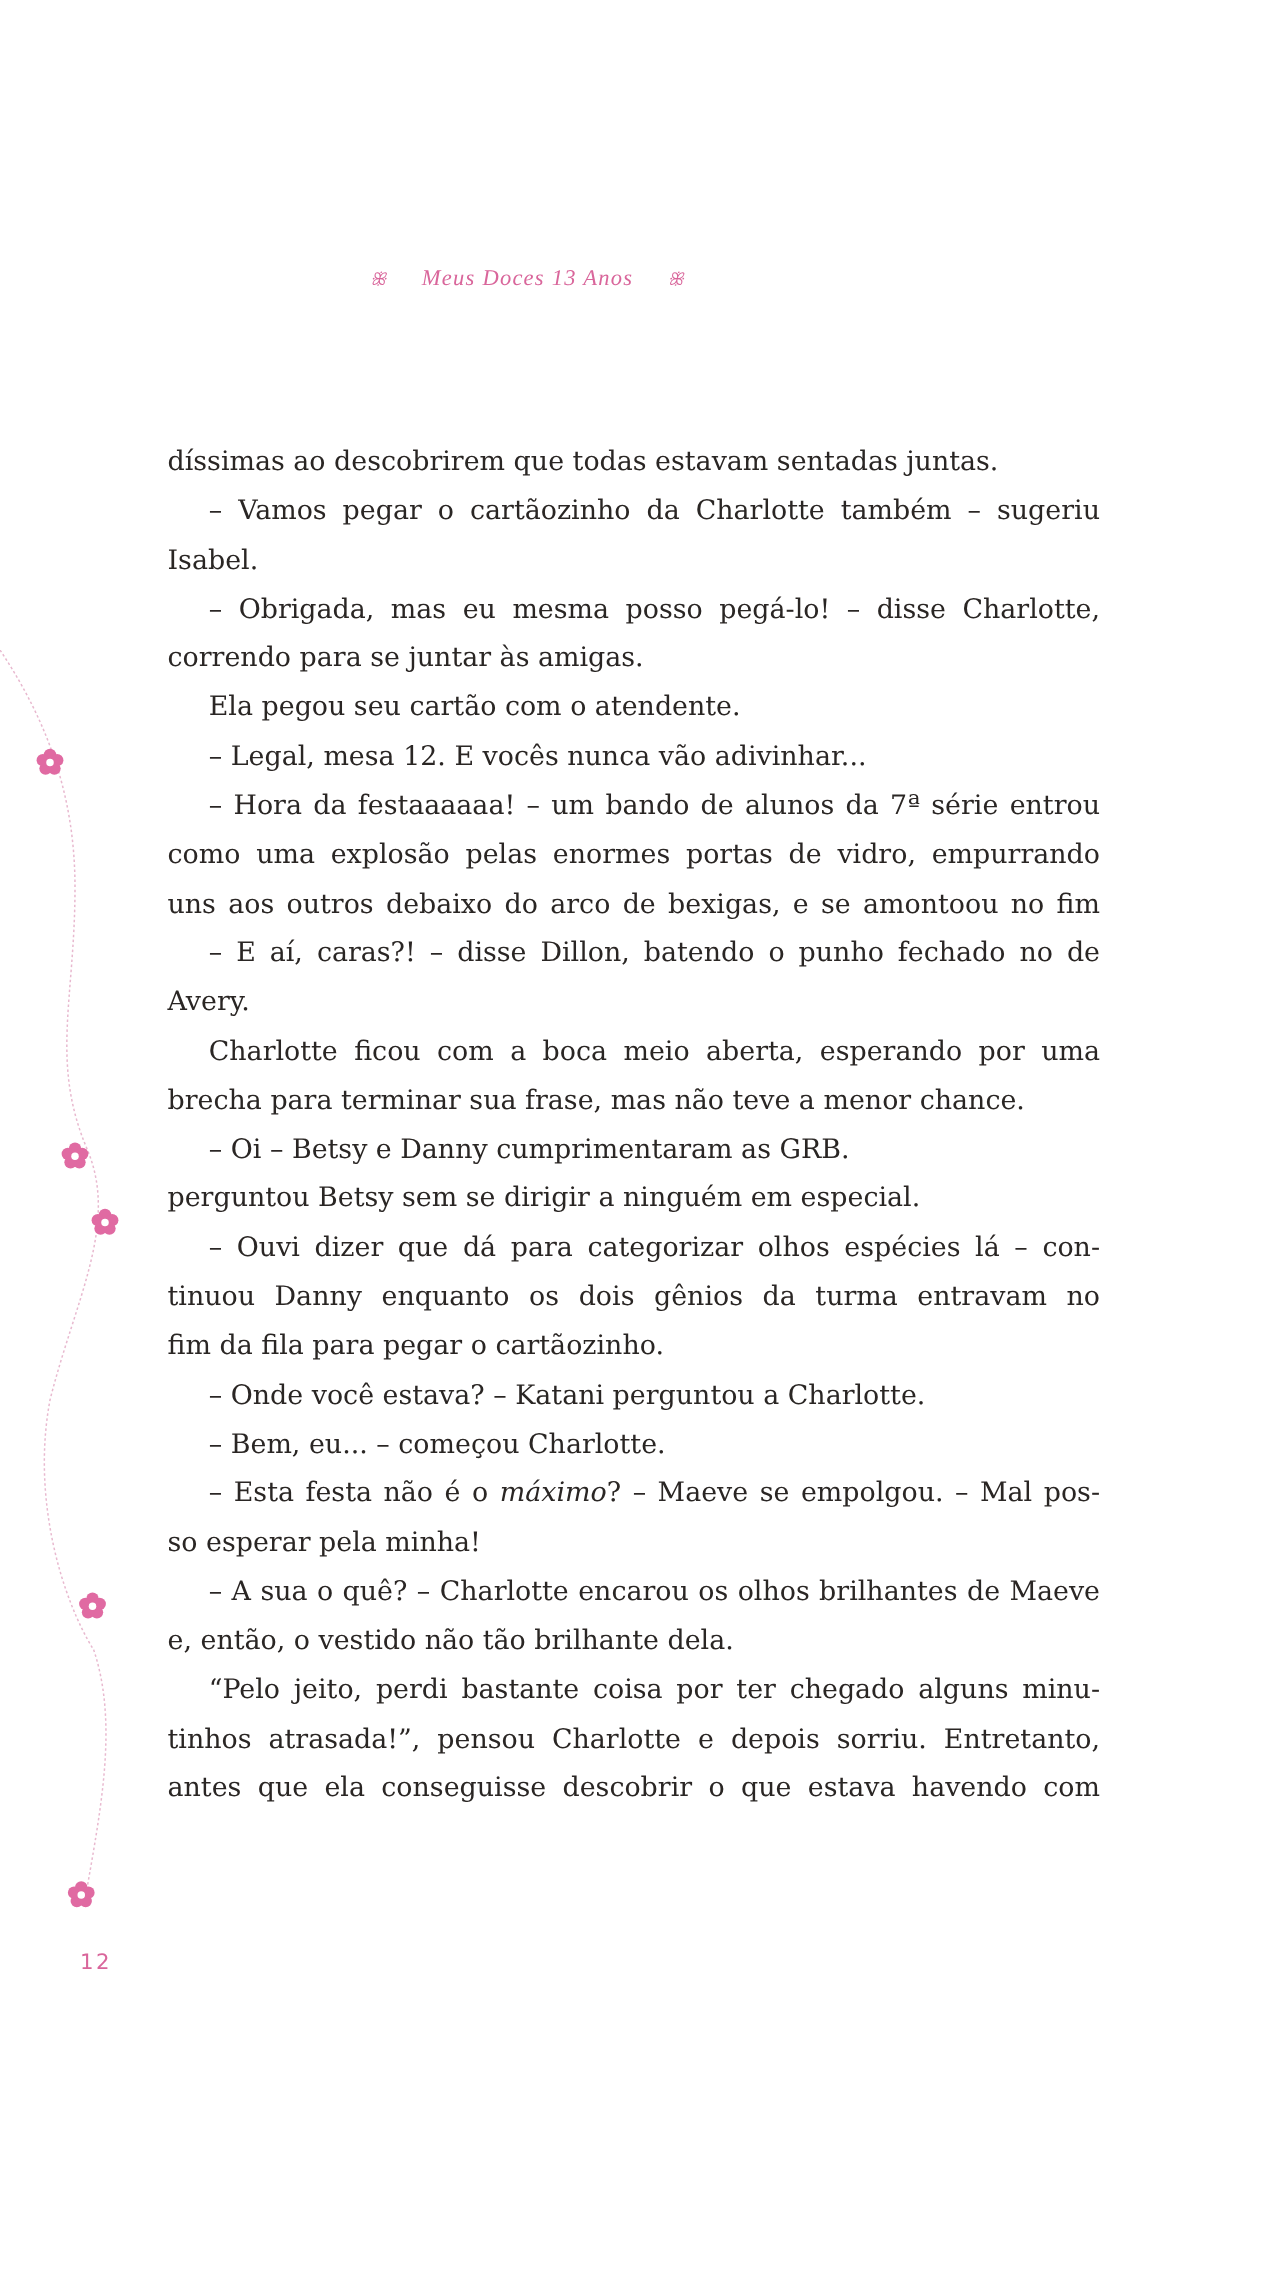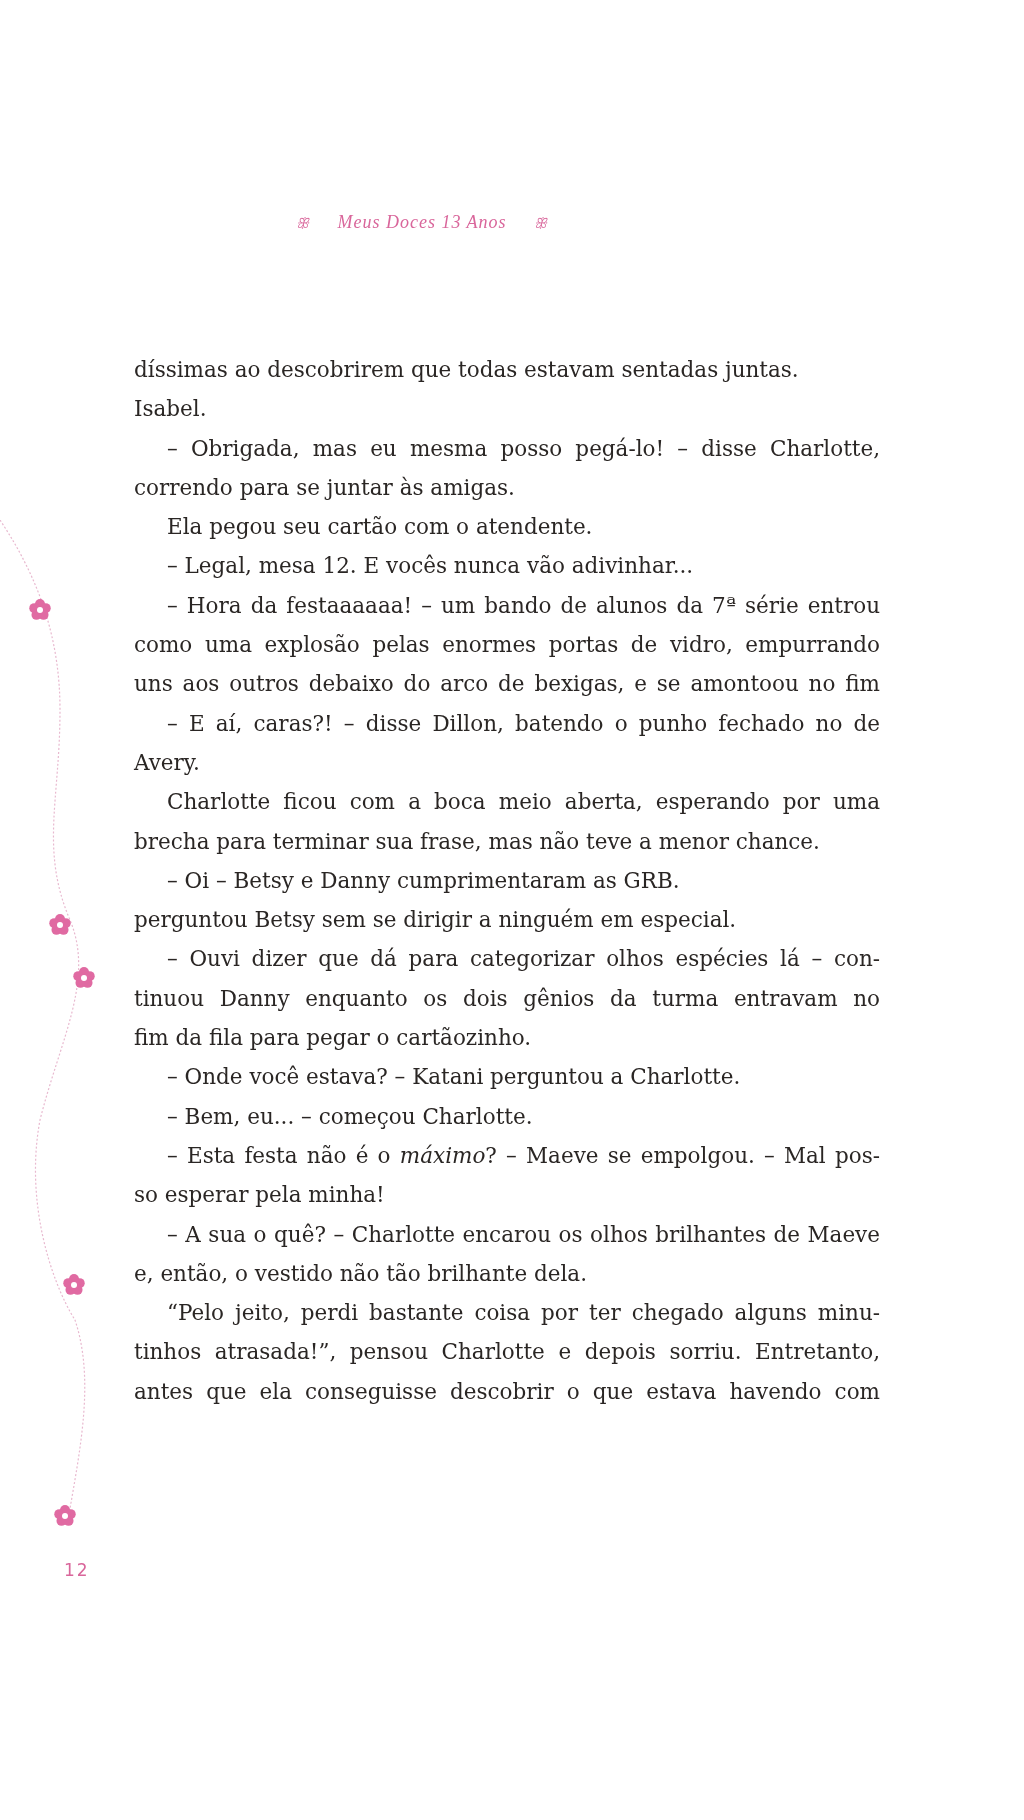--- a/index.html
+++ b/index.html
@@ -69,20 +69,21 @@
       <circle cx="5.71" cy="-1.85" r="5" fill="#e06aa2"></circle>
       <circle cx="3.53" cy="4.85" r="5" fill="#e06aa2"></circle>
       <circle cx="-3.53" cy="4.85" r="5" fill="#e06aa2"></circle>
       <circle cx="-5.71" cy="-1.85" r="5" fill="#e06aa2"></circle>
       <circle cx="0" cy="0" r="3" fill="#ffffff"></circle>
     </svg>
   </div>
 
 <div class="text-block" id="text-block">
     <div class="line">díssimas ao descobrirem que todas estavam sentadas juntas.</div>
+    <div class="line indent just">– Vamos pegar o cartãozinho da Charlotte também – sugeriu</div>
     <div class="line">Isabel.</div>
     <div class="line indent just">– Obrigada, mas eu mesma posso pegá-lo! – disse Charlotte,</div>
     <div class="line">correndo para se juntar às amigas.</div>
     <div class="line indent">Ela pegou seu cartão com o atendente.</div>
     <div class="line indent">– Legal, mesa 12. E vocês nunca vão adivinhar...</div>
     <div class="line indent just">– Hora da festaaaaaa! – um bando de alunos da 7ª série entrou</div>
     <div class="line just">como uma explosão pelas enormes portas de vidro, empurrando</div>
     <div class="line just">uns aos outros debaixo do arco de bexigas, e se amontoou no fim</div>
     <div class="line indent just">– E aí, caras?! – disse Dillon, batendo o punho fechado no de</div>
     <div class="line">Avery.</div>

